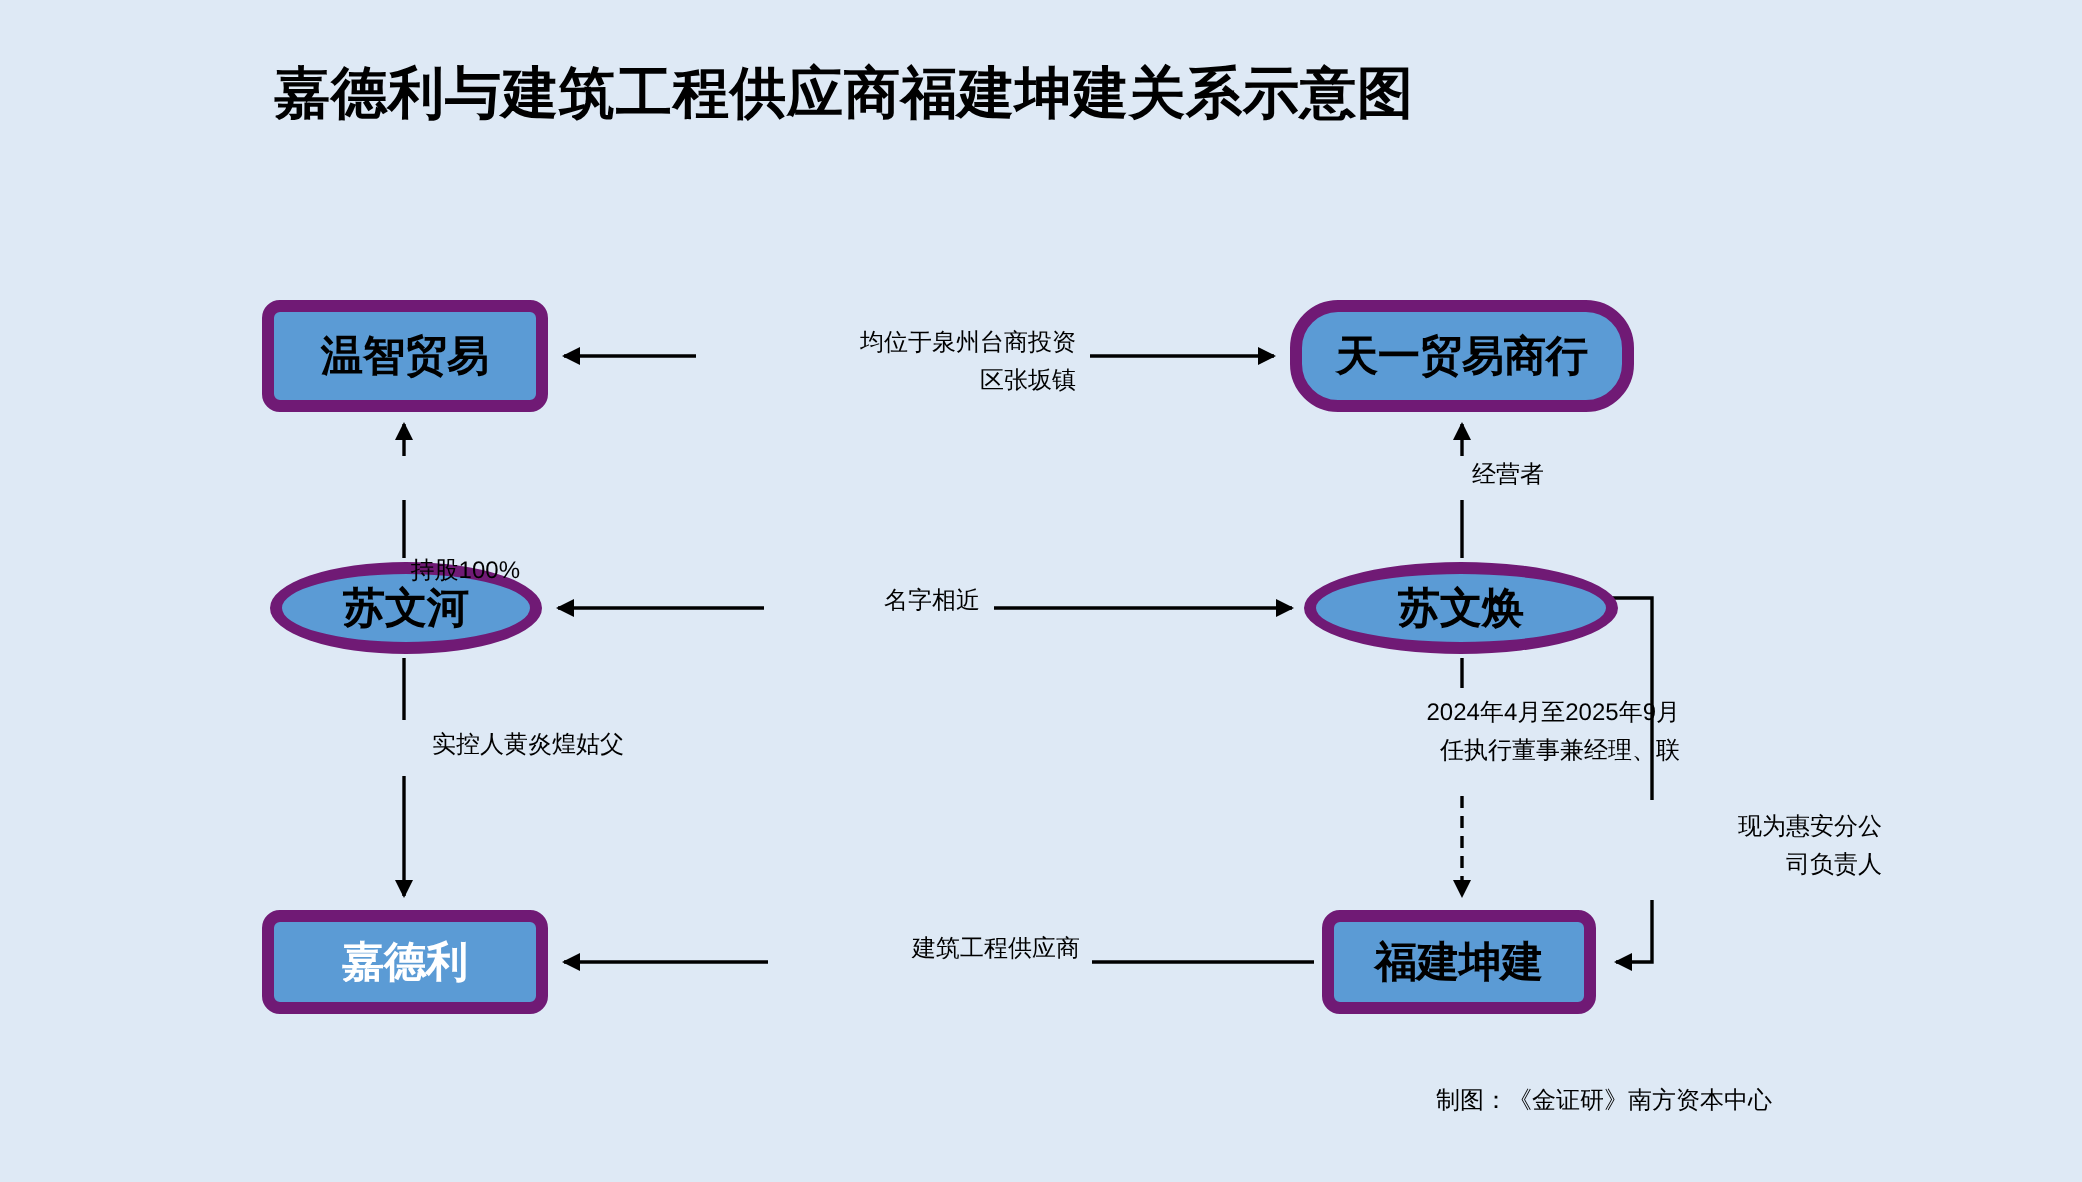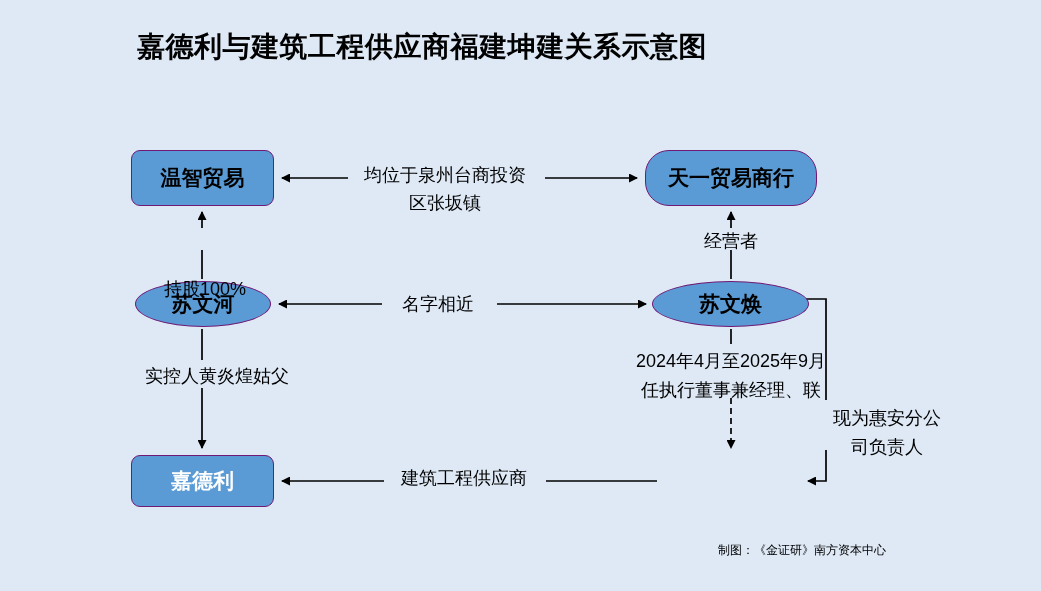--- a/index.html
+++ b/index.html
@@ -20,45 +20,45 @@
     font-size:28px;font-weight:bold;color:#000;
     letter-spacing:0.5px;
     white-space:nowrap;
   }
 
   
   .node{
     position:absolute;
     display:flex;align-items:center;justify-content:center;
     background:#5b9bd5;
-    border:1px solid #701a75;
+    border:6px solid #701a75;
     color:#000;
     font-size:21px;font-weight:bold;
     white-space:nowrap;
     box-sizing:border-box;
     z-index:4;
   }
   .node.rect{border-radius:9px;}
   .node.ellipse{border-radius:50%;}
   .node.white-text{color:#ffffff;}
 
   #n-wenzhi   {left:131px;top:150px;width:143px;height:56px;}
   #n-tianyi   {left:645px;top:150px;width:172px;height:56px;border-radius:24px;}
   #n-suwenhe  {left:135px;top:281px;width:136px;height:46px;}
   #n-suwenhuan{left:652px;top:281px;width:157px;height:46px;}
   #n-jiadeli  {left:131px;top:455px;width:143px;height:52px;}
   #n-fujian   {left:661px;top:455px;width:137px;height:52px;}
 
   
   .lab{
     position:absolute;
-    font-size:18px;color:#000;
+    font-size:12px;color:#000;
     line-height:1.55;
     white-space:nowrap;
-    text-align:center;
+    text-align:right;
     z-index:5;
   }
 
   #lab-topmid   {left:352px;top:162px;width:186px;}
   #lab-hold     {left:150px;top:228px;width:110px;margin-top:48px;}
   #lab-operator {left:690px;top:228px;width:82px;}
   #lab-similar  {left:386px;top:291px;width:104px;}
   #lab-uncle    {left:122px;top:363px;width:190px;}
   #lab-director {left:622px;top:347px;width:218px;line-height:1.6;}
   #lab-branch   {left:833px;top:404px;width:108px;line-height:1.6;}
@@ -152,20 +152,23 @@
   </div>
 
   <div class="node ellipse" id="n-suwenhe">
     <span>苏文河</span>
   </div>
 
   <div class="node rect white-text" id="n-jiadeli">
     <span>嘉德利</span>
   </div>
 
+  <div class="node rect" id="n-fujian">
+    <span>福建坤建</span>
+  </div>
 
   <div class="lab" id="lab-topmid">
     <div>均位于泉州台商投资</div>
     <div>区张坂镇</div>
   </div>
 
   <div class="lab" id="lab-hold">
     <div>持股100%</div>
   </div>
 

